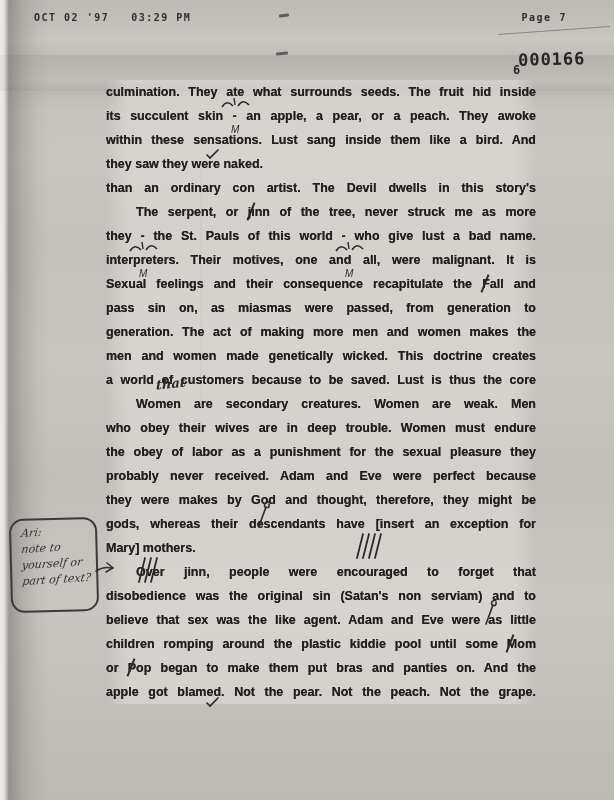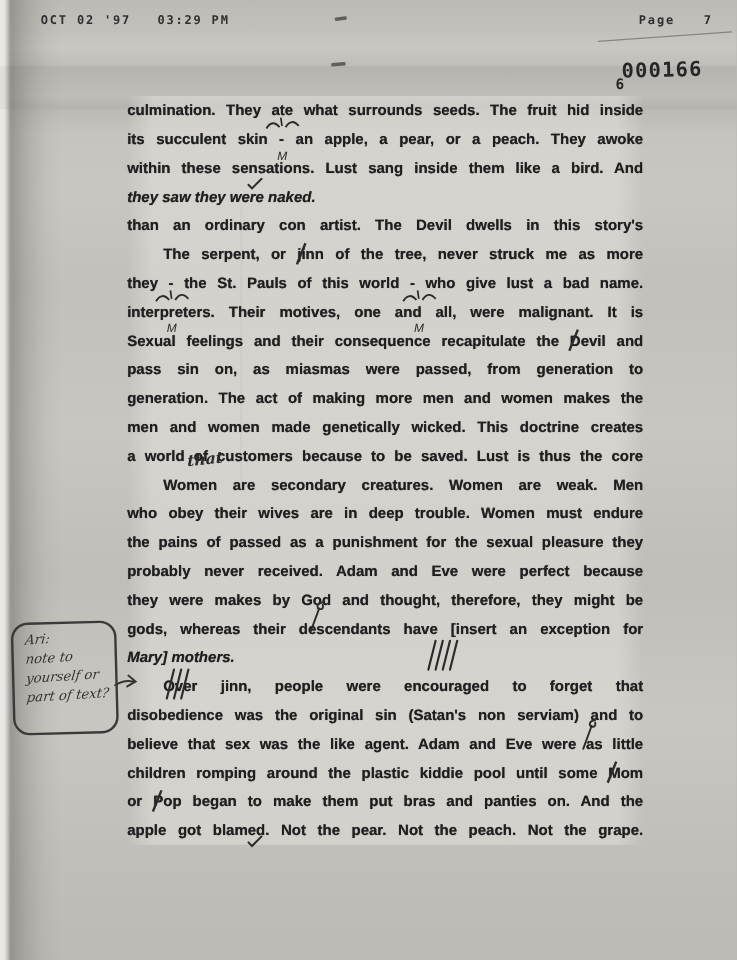--- a/index.html
+++ b/index.html
@@ -25,41 +25,41 @@
       rgba(118,115,110,0.55) 9px, rgba(134,131,126,0.35) 22px,
       rgba(150,147,142,0.15) 36px, rgba(150,147,142,0) 50px);}
   .dark-band{position:absolute;left:0;right:0;pointer-events:none;background:rgba(0,0,0,0.045);}
   .crease{position:absolute;width:2px;background:rgba(0,0,0,0.06);pointer-events:none;}
 
   
   .hdr{position:absolute;top:12px;color:#2f2f2f;
     font-family:"DejaVu Sans Mono","Liberation Mono",monospace;
     font-size:10px;font-weight:bold;letter-spacing:1.5px;display:flex;gap:22px;justify-content:flex-end;}
   .hdr-left{left:34px;}
-  .hdr-right{right:20px;gap:24px;}
+  .hdr-right{right:47px;gap:8px;}
 
   
   .stamp{position:absolute;left:518px;top:49px;color:#262626;
     font-family:"DejaVu Sans Mono","Liberation Mono",monospace;
     font-size:17px;font-weight:bold;letter-spacing:1px;transform:rotate(-1.5deg);}
   .stamp-small{position:absolute;left:513px;top:63px;color:#262626;
     font-family:"DejaVu Sans Mono","Liberation Mono",monospace;
     font-size:12px;font-weight:bold;}
 
   
   .text-block{position:absolute;left:106px;top:80px;width:430px;color:#1f1f1f;}
   .line{
     height:24px;line-height:24px;font-size:12.5px;font-weight:bold;
     white-space:nowrap;text-align:justify;text-align-last:justify;
     -moz-text-align-last:justify;text-justify:inter-word;
     text-shadow:0 0 0.6px rgba(20,20,20,0.75);
     background:linear-gradient(90deg,rgba(226,223,218,0) 0,rgba(226,223,218,0.55) 5%,
       rgba(226,223,218,0.55) 95%,rgba(226,223,218,0) 100%);
   }
-  .line.no-justify{text-align:left;text-align-last:left;font-style:italic;}
+  .line.no-justify{text-align:left;text-align-last:left;}
   .line.indent{padding-left:30px;box-sizing:border-box;}
 
   
   .hand-strike{position:relative;}
   .hand-strike::after{content:"";position:absolute;left:-2px;right:-2px;top:54%;height:2px;
     background:#2b2b2b;transform:rotate(-2.5deg);}
   .hand-strike::before{content:"";position:absolute;left:-1px;right:-1px;top:42%;height:1.5px;
     background:rgba(43,43,43,0.8);transform:rotate(1.5deg);}
   .hand-slash{position:relative;}
   .hand-slash::before{content:"";position:absolute;left:0.18em;top:-22%;width:2px;height:135%;
@@ -110,28 +110,28 @@
 
   <div class="text-block">
       <div class="line">culmination. They ate what surrounds seeds. The fruit hid inside</div>
       <div class="line">its succulent skin - an apple, a pear, or a peach. They awoke</div>
       <div class="line">within these sensations. Lust sang inside them like a bird. And</div>
       <div class="line no-justify">they saw they were naked.</div>
       <div class="line">than an ordinary con artist. The Devil dwells in this story's</div>
       <div class="line indent">The serpent, or <span class="hand-slash">jinn</span> of the tree, never struck me as more</div>
       <div class="line">they - the St. Pauls of this world - who give lust a bad name.</div>
       <div class="line">interpreters. Their motives, one and all, were malignant. It is</div>
-      <div class="line">Sexual feelings and their consequence recapitulate the <span class="hand-slash">Devil</span> and</div>
+      <div class="line">Sexual feelings and their consequence recapitulate the <span class="hand-slash">Fall</span> and</div>
       <div class="line">pass sin on, as miasmas were passed, from generation to</div>
       <div class="line">generation. The act of making more men and women makes the</div>
       <div class="line">men and women made genetically wicked. This doctrine creates</div>
       <div class="line">a world of customers because to be saved. Lust is thus the core</div>
       <div class="line indent">Women are secondary creatures. Women are weak. Men</div>
       <div class="line">who obey their wives are in deep trouble. Women must endure</div>
-      <div class="line">the pains of passed as a punishment for the sexual pleasure they</div>
+      <div class="line">the obey of labor as a punishment for the sexual pleasure they</div>
       <div class="line">probably never received. Adam and Eve were perfect because</div>
       <div class="line">they were makes by God and thought, therefore, they might be</div>
       <div class="line">gods, whereas their descendants have [insert an exception for</div>
       <div class="line no-justify">Mary] mothers.</div>
       <div class="line indent">Over jinn, people were encouraged to forget that</div>
       <div class="line">disobedience was the original sin (Satan's non serviam) and to</div>
       <div class="line">believe that sex was the like agent. Adam and Eve were as little</div>
       <div class="line">children romping around the plastic kiddie pool until some <span class="hand-slash">Mom</span></div>
       <div class="line">or <span class="hand-slash">Pop</span> began to make them put bras and panties on. And the</div>
       <div class="line">apple got blamed. Not the pear. Not the peach. Not the grape.</div>

